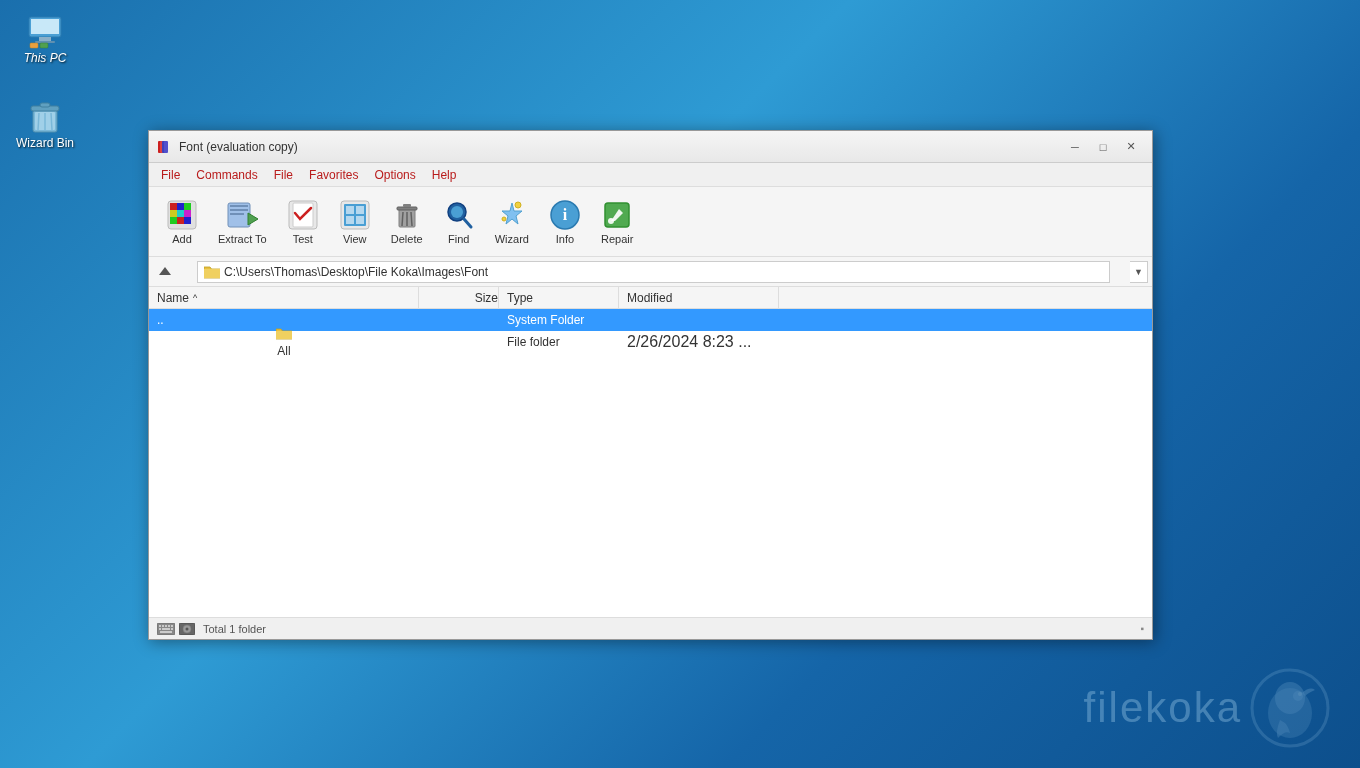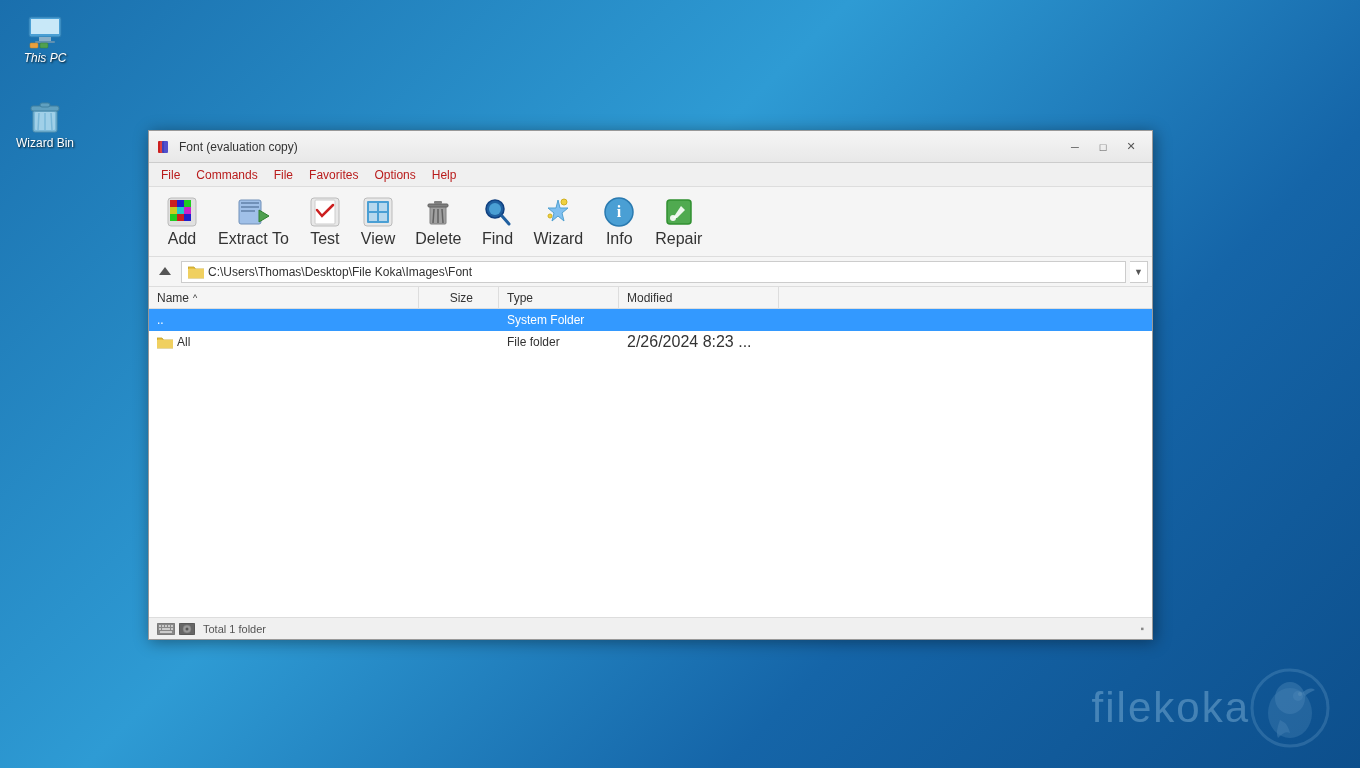--- a/index.html
+++ b/index.html
@@ -124,34 +124,34 @@
     }
     .toolbar-btn .tb-icon {
       width: 32px;
       height: 32px;
       margin-bottom: 2px;
       display: flex;
       align-items: center;
       justify-content: center;
     }
     .toolbar-btn .tb-label {
-      font-size: 16px;
+      font-size: 11px;
       color: #333;
       white-space: nowrap;
     }
 
     
     .address-bar {
       height: 30px;
       background: #f5f5f5;
       border-bottom: 1px solid #ddd;
       display: flex;
       align-items: center;
       padding: 0 4px;
-      gap: 4px;
+      gap: 20px;
       flex-shrink: 0;
     }
     .addr-up-btn {
       width: 24px;
       height: 24px;
       background: transparent;
       border: 1px solid transparent;
       cursor: pointer;
       display: flex;
       align-items: center;
@@ -214,21 +214,21 @@
     .col-header {
       padding: 2px 8px;
       border-right: 1px solid #ddd;
       height: 100%;
       display: flex;
       align-items: center;
       cursor: pointer;
       user-select: none;
     }
     .col-name { width: 270px; }
-    .col-size { width: 80px; justify-content: flex-end; padding-right: 25px; }
+    .col-size { width: 80px; justify-content: flex-end; padding-right: 0; }
     .col-type { width: 120px; }
     .col-modified { width: 160px; }
 
     
     .file-row {
       height: 22px;
       display: flex;
       align-items: center;
       font-size: 12px;
       color: #333;
@@ -268,21 +268,21 @@
     }
 
     
     .watermark {
       position: absolute;
       bottom: 20px;
       right: 30px;
       opacity: 0.35;
       display: flex;
       align-items: center;
-      gap: 0;
+      gap: 8px;
       margin-left: 24px;
     }
     .watermark-text {
       font-size: 42px;
       color: #a8d4f0;
       font-weight: 300;
       letter-spacing: 2px;
     }
     .watermark-logo {
       width: 80px;
@@ -531,21 +531,21 @@
           <div class="file-row selected" style="background:#3399ff;">
             <div class="file-name-cell" style="width:270px;">
               <span style="color:white;">..</span>
             </div>
             <div class="file-size-cell" style="color:white;"></div>
             <div class="file-type-cell" style="color:white;">System Folder</div>
             <div class="file-modified-cell" style="color:white;"></div>
           </div>
 
           <div class="file-row">
-            <div class="file-name-cell" style="width:270px;">
+            <div class="file-name-cell" style="width:270px;flex-direction:column;">
 
               <svg class="folder-icon-sm" viewBox="0 0 16 13">
                 <path d="M0 2 L5 2 L6.5 4 L16 4 L16 12 L0 12 Z" fill="#e8c040" stroke="#c0a020" stroke-width="0.8"></path>
                 <path d="M0 4 L16 4 L16 12 L0 12 Z" fill="#f0d060"></path>
               </svg>
               <span>All</span>
             </div>
             <div class="file-size-cell"></div>
             <div class="file-type-cell">File folder</div>
             <div class="file-modified-cell">2/26/2024 8:23 ...</div>

